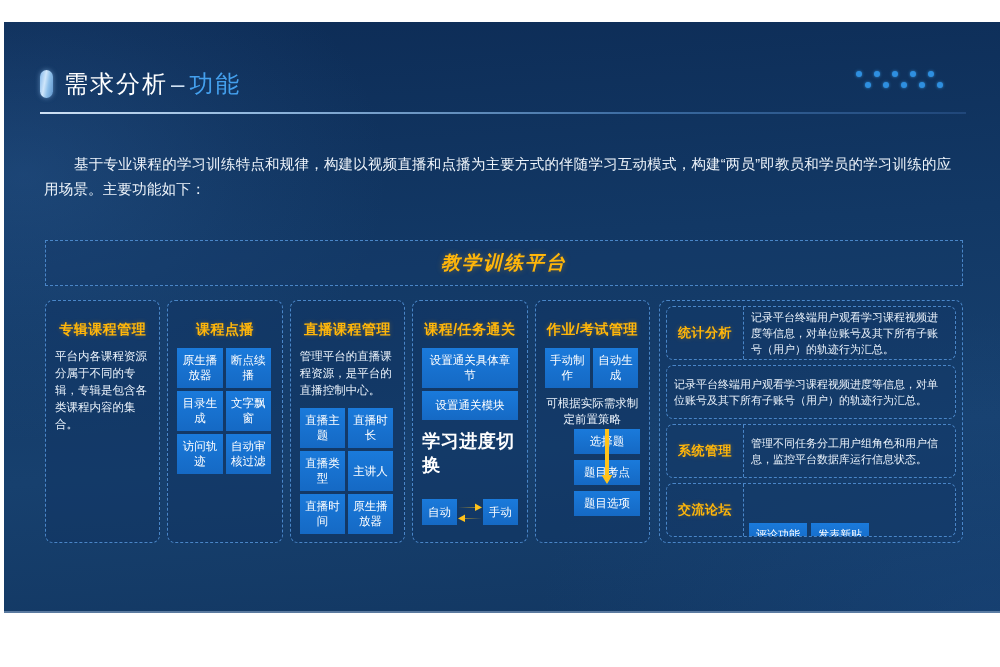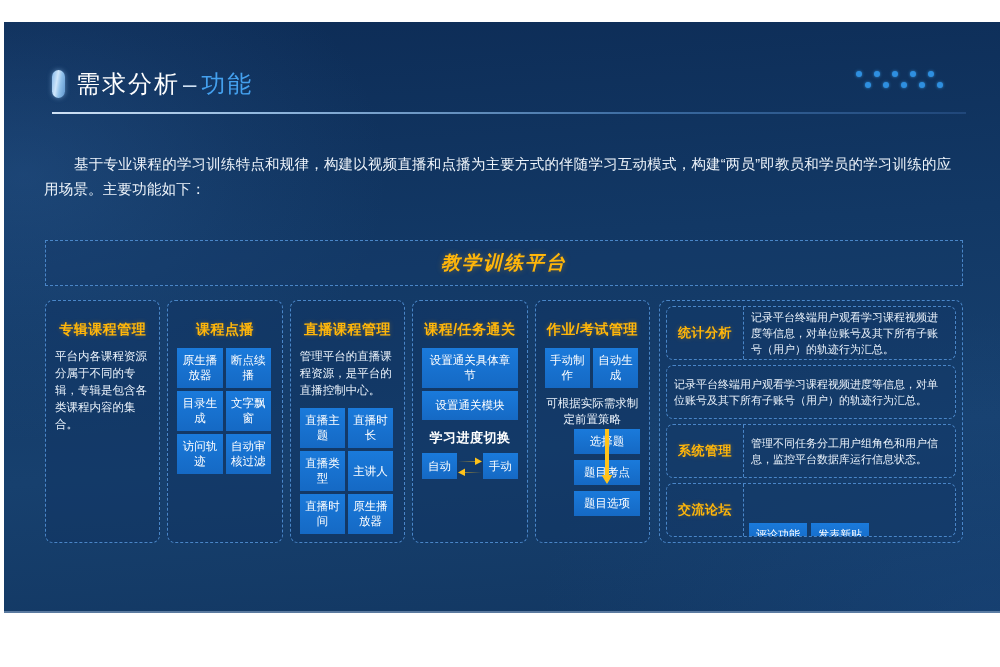--- a/index.html
+++ b/index.html
@@ -30,21 +30,21 @@
   }
   #slide::after{
     content:"";
     position:absolute; left:0; right:0; bottom:0; height:2px;
     background: rgba(150,175,205,0.55);
   }
 
   
   .hdr {
     position: absolute;
-    left: 44px;
+    left: 32px;
     top: 43px;
     right: 34px;
     height: 48px;
   }
   .hdr-pill {
     position: absolute;
     left: 4px;
     top: 5px;
     width: 13px;
     height: 28px;
@@ -182,23 +182,23 @@
     align-items: center;
     justify-content: center;
     min-height: 29px;
   }
   .btn.half { width: calc(50% - 2.5px); }
   .btn.full { width: 100%; }
 
   
   .switch-label {
     color: #ffffff;
-    font-size: 13px;
+    font-size: 18px;
     font-weight: bold;
-    margin: 9px 0 6px 0;
+    margin: 9px 0 22px 0;
     letter-spacing: 0.5px;
   }
   .switch-row {
     align-self: stretch;
     display: flex;
     align-items: center;
     justify-content: center;
     gap: 0;
   }
   .switch-row .btn { width: 42px; min-height: 26px; }

